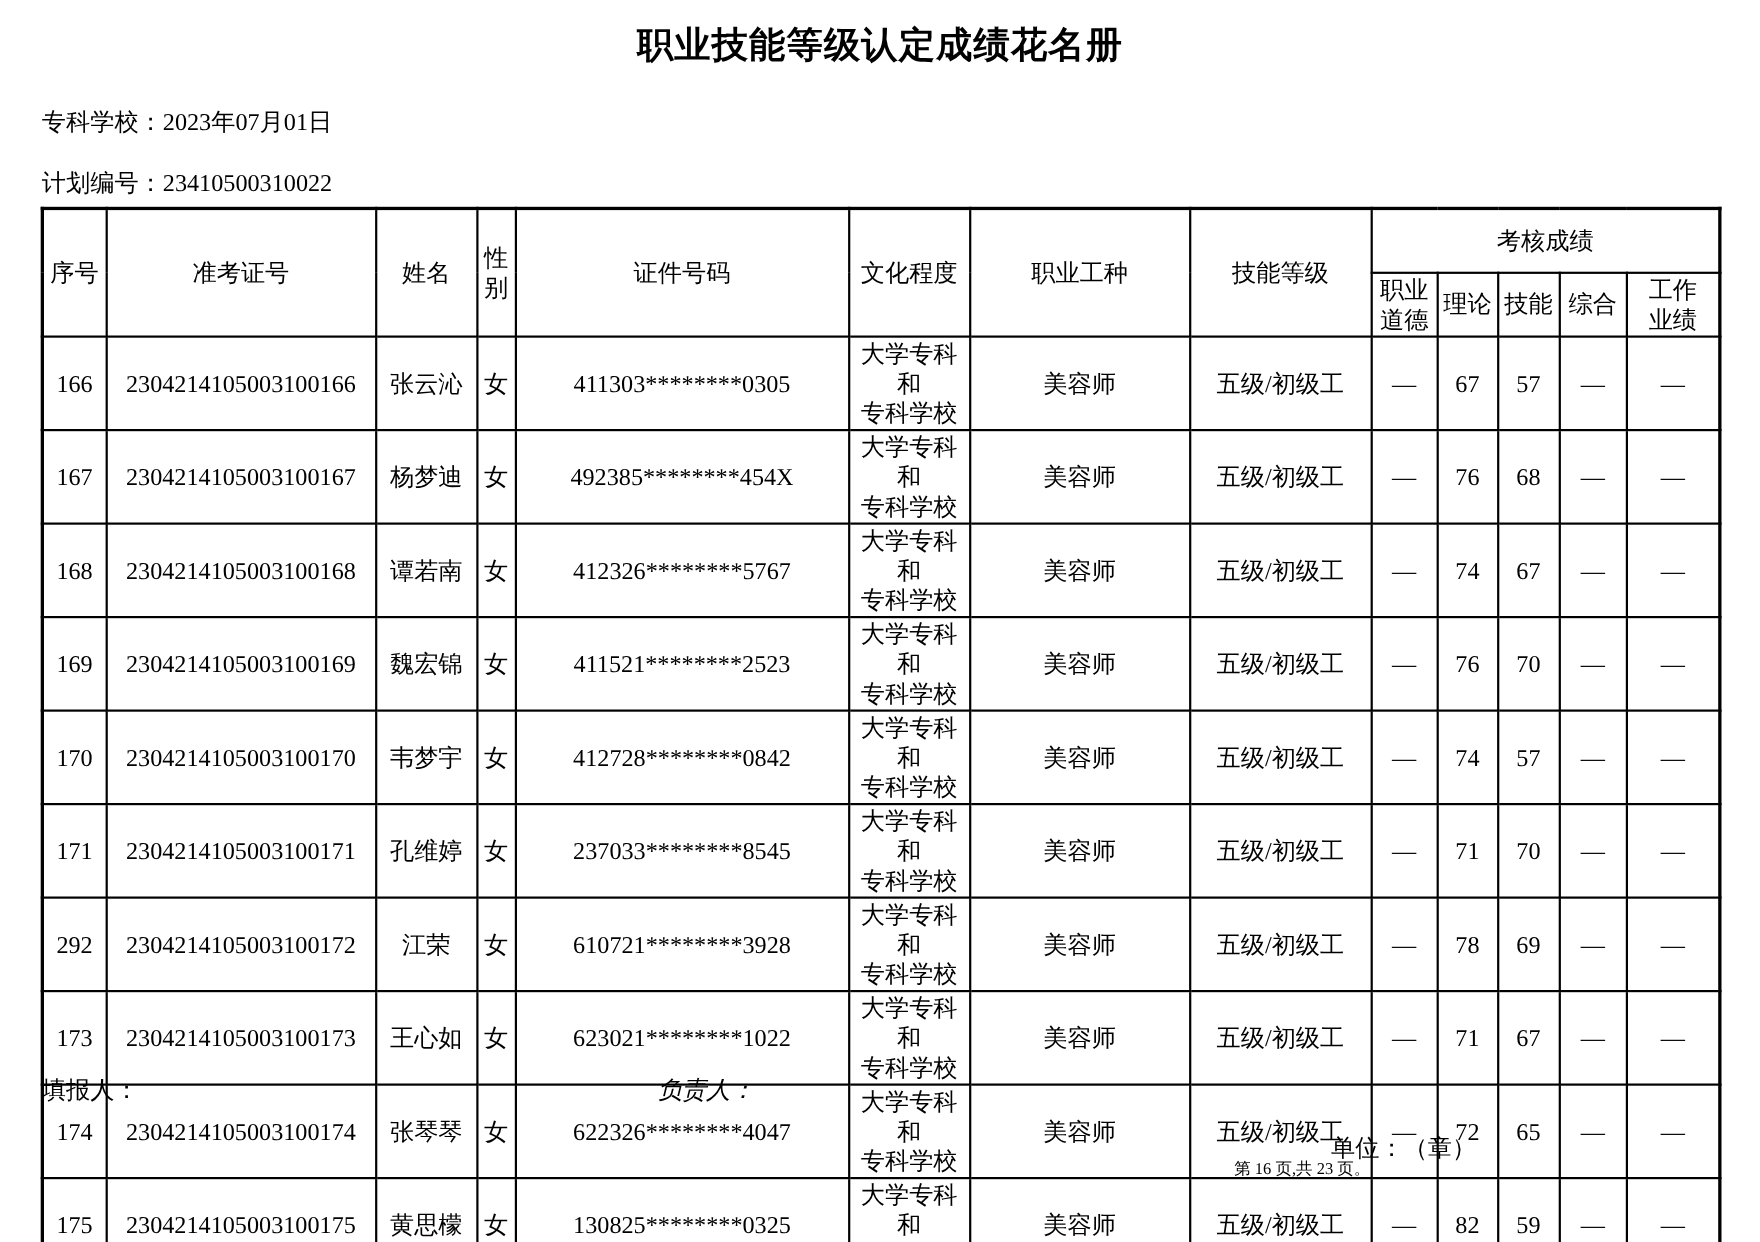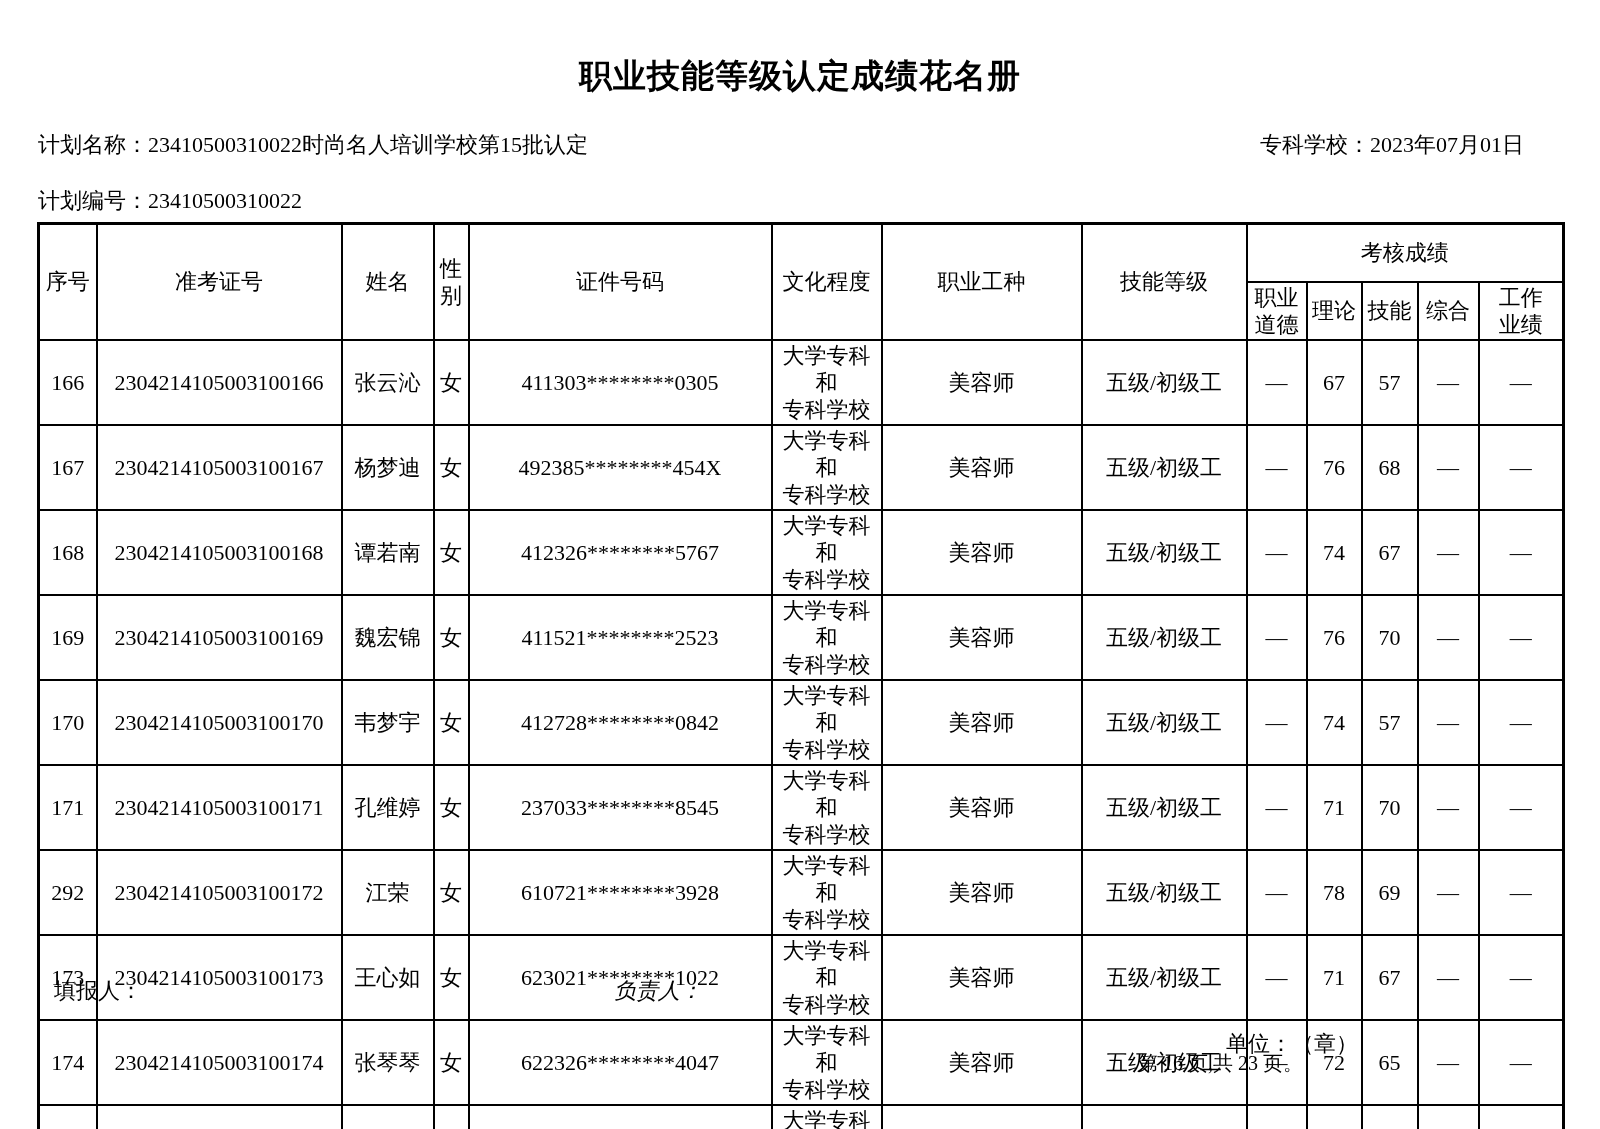--- a/index.html
+++ b/index.html
@@ -11,21 +11,21 @@
   }
   .page {
     position: relative;
     width: 1600px;
     height: 1129px;
     background: #ffffff;
     overflow: hidden;
   }
   .doc-title {
     margin: 0;
-    padding-top: 58px;
+    padding-top: 24px;
     text-align: center;
     font-size: 33px;
     font-weight: bold;
     letter-spacing: 1px;
     line-height: 36px;
   }
   .meta-row {
     display: flex;
     justify-content: space-between;
     align-items: baseline;
@@ -55,36 +55,34 @@
     overflow: hidden;
   }
   thead tr.hdr-top { height: 58px; }
   thead tr.hdr-sub { height: 52px; }
   tbody tr { height: 56px; }
   .footer-item {
     position: absolute;
     font-size: 22px;
     line-height: 26px;
     white-space: nowrap;
-    margin-left: 16px;
   }
   .f-filler { left: 38px; top: 978px; }
   .f-responsible { left: 598px; top: 978px; font-style: italic; }
   .f-unit { left: 1210px; top: 1031px; }
-  .f-pageinfo { left: 1122px; top: 1050px; font-size: 20px; }
+  .f-pageinfo { left: 1122px; top: 1050px; font-size: 15px; }
 </style>
 </head>
 <body>
 
 <div class="page">
 
   <h1 class="doc-title">职业技能等级认定成绩花名册</h1>
 
   <div class="meta-row meta-row-1">
-    <span>计划名称：23410500310022时尚名人培训学校第15批认定</span>
     <span>专科学校：2023年07月01日</span>
   </div>
 
   <div class="meta-row meta-row-2">
     <span>计划编号：23410500310022</span>
   </div>
 
   <table class="roster">
     <colgroup>
       <col style="width:58px">

